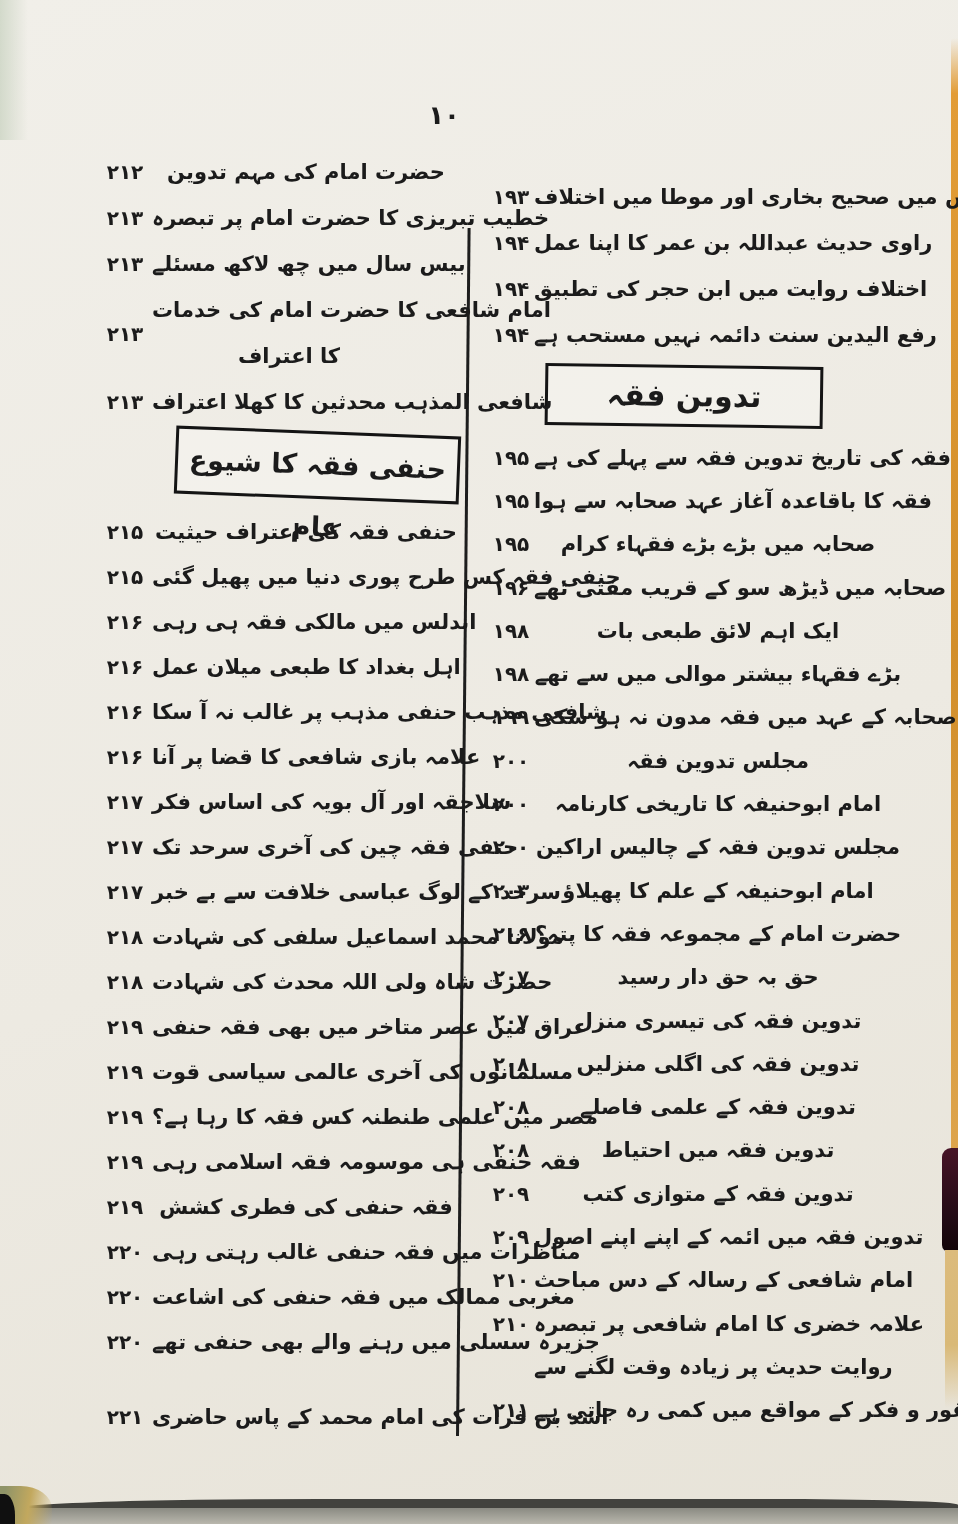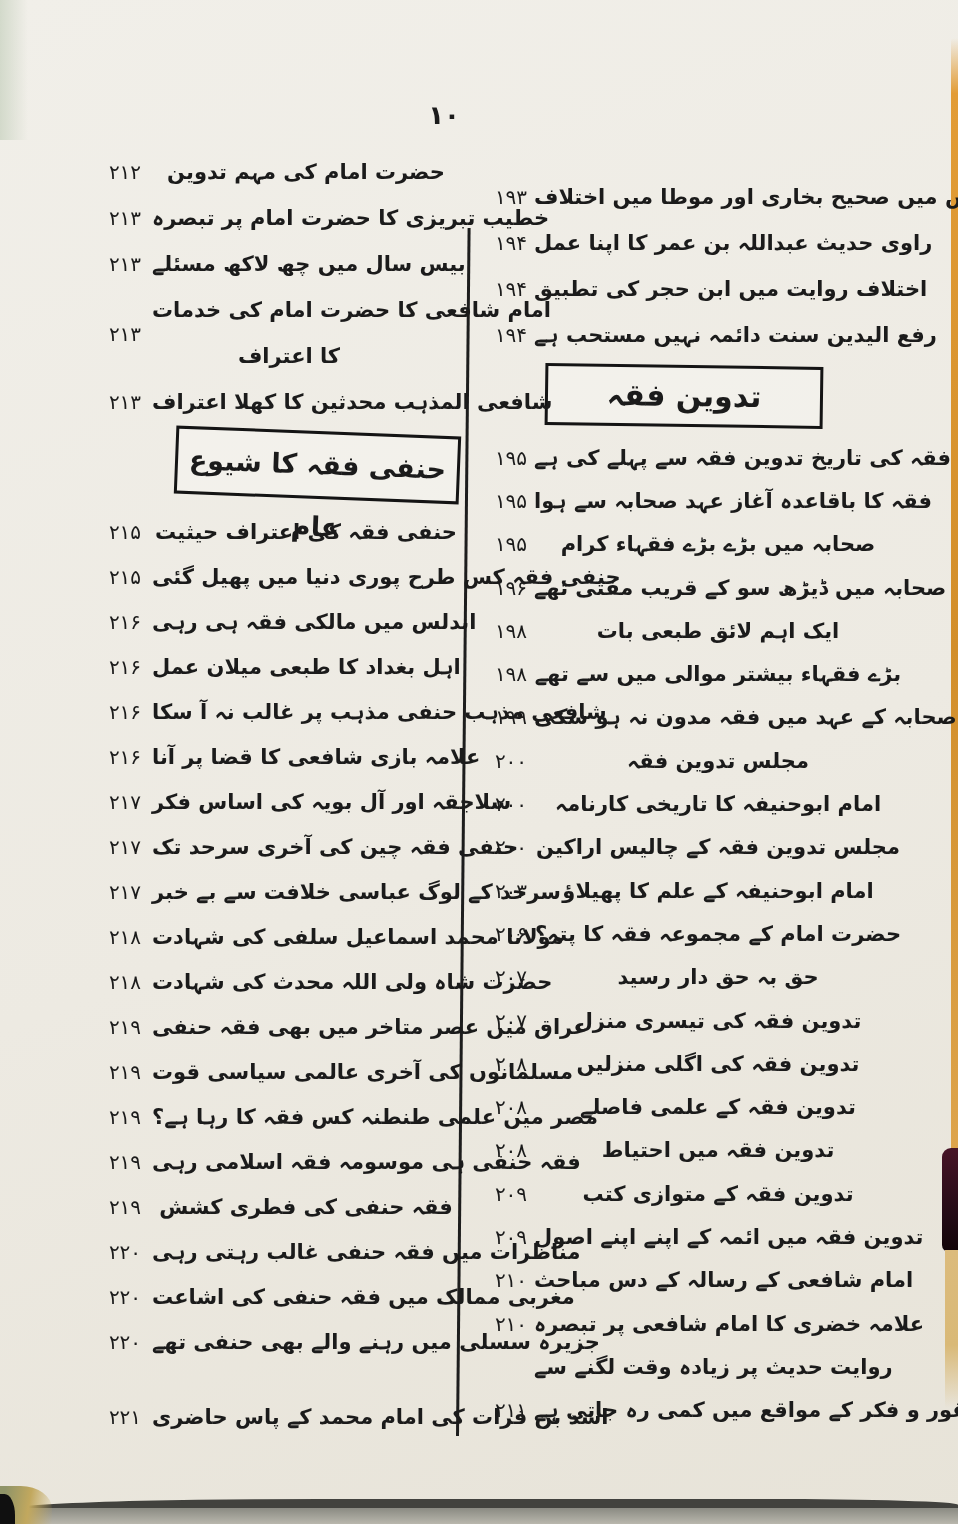--- a/index.html
+++ b/index.html
@@ -35,21 +35,21 @@
   
   .col{position:absolute;display:flex;flex-direction:column;}
   .col-right{left:488px;top:174px;width:462px;}
   .col-left{left:98px;top:149px;width:364px;}
   .toc-row{display:flex;align-items:center;}
   #right-before .toc-row{height:46px;}
   #right-after  .toc-row{height:43.3px;}
   #left-before  .toc-row{height:46px;}
   #left-after   .toc-row{height:45px;}
   .toc-row.gap-before{margin-top:30px;}
-  .pg{flex:none;width:46px;text-align:center;font-size:20px;font-weight:400;letter-spacing:1px;}
+  .pg{flex:none;width:46px;text-align:center;font-size:20px;font-weight:700;letter-spacing:1px;}
   .col-left .pg{width:54px;}
   .pg.low{position:relative;top:24px;}
   .txt{flex:1;direction:rtl;text-align:center;font-size:21px;font-weight:700;white-space:nowrap;}
   .col-right .txt{padding-right:48px;}
   .col-left  .txt{padding-right:2px;}
   .col-right .txt.indent{padding-right:84px;}
   .col-left  .txt.indent{padding-right:36px;}
   
   .heading-box{border:3px solid #141414;text-align:center;direction:rtl;font-weight:700;
     background:rgba(255,255,255,.25);}

